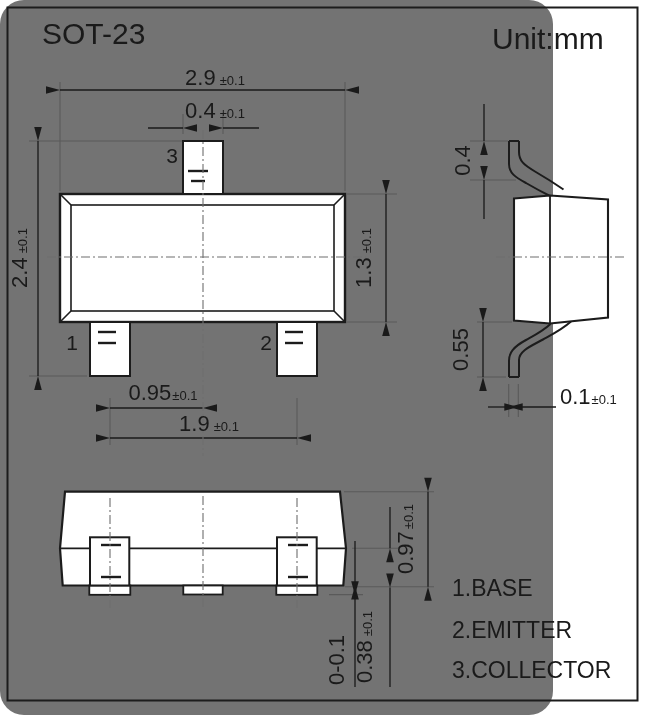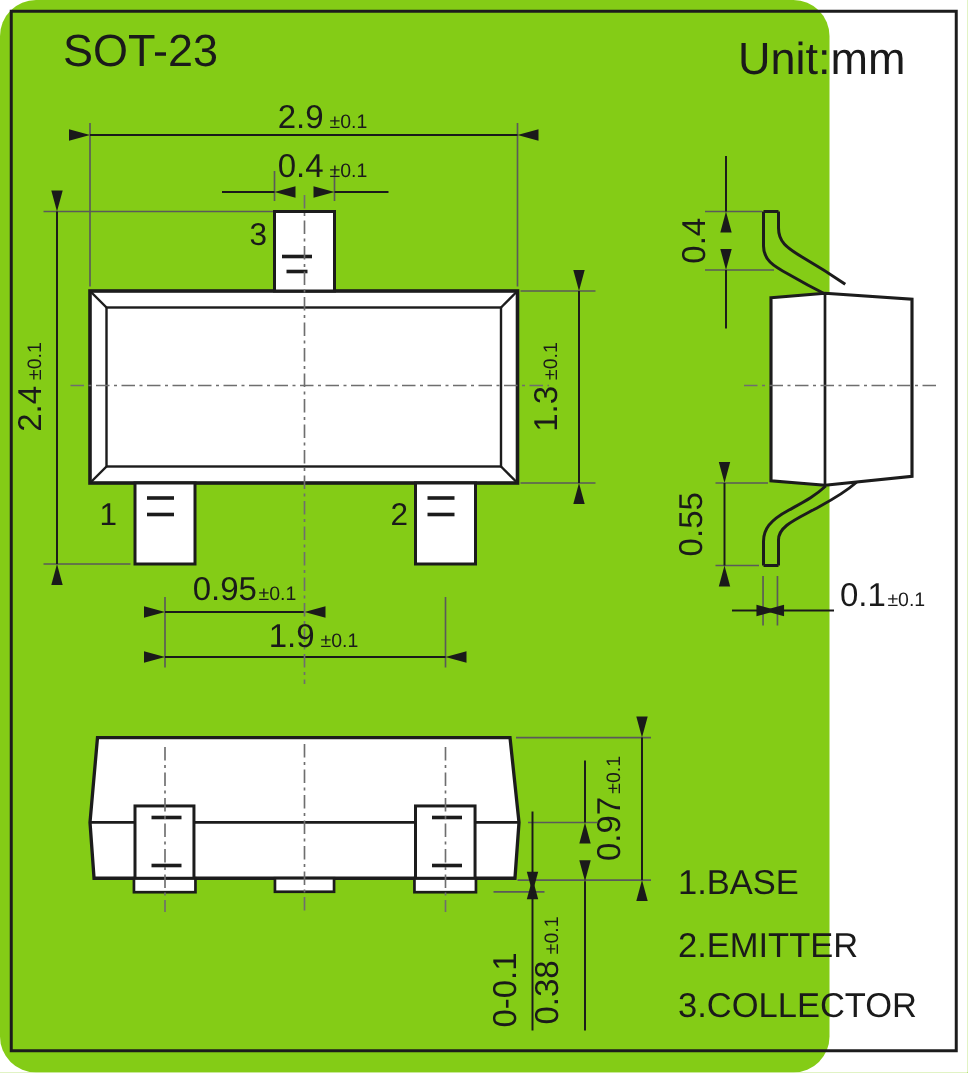--- a/index.html
+++ b/index.html
@@ -1,16 +1,16 @@
 <!DOCTYPE html>
 <html><head>
 <meta charset="utf-8">
 <style>
   html,body{margin:0;padding:0;background:#ffffff;}
-  .stage{position:relative;width:553px;height:715px;background:#84cc16;
+  .stage{position:relative;width:553px;height:715px;background:#737373;
          font-family:"Liberation Sans", sans-serif;border-radius:24px;}
   svg text{fill:#1a1a1a;}
   .t-title{font-size:30px;}
   .t-dim{font-size:22px;}
   .t-tol{font-size:13px;}
   .t-pin{font-size:21px;}
   .t-legend{font-size:23px;}
   .obj{stroke:#1c1c1c;fill:none;}
   .objw{stroke:#1c1c1c;fill:#ffffff;}
   .dim{stroke:#1a1a1a;stroke-width:1.3;fill:none;}

